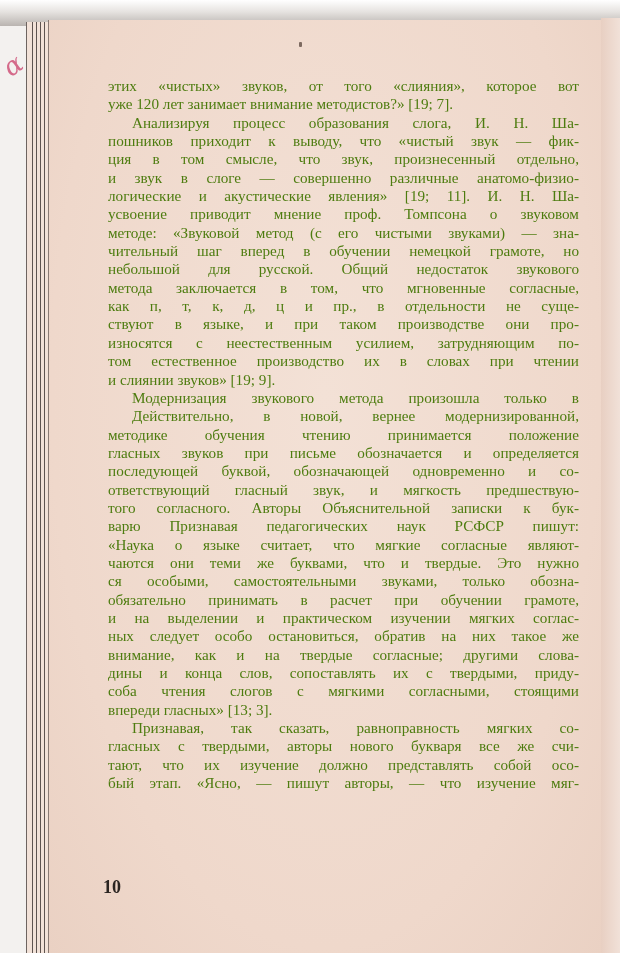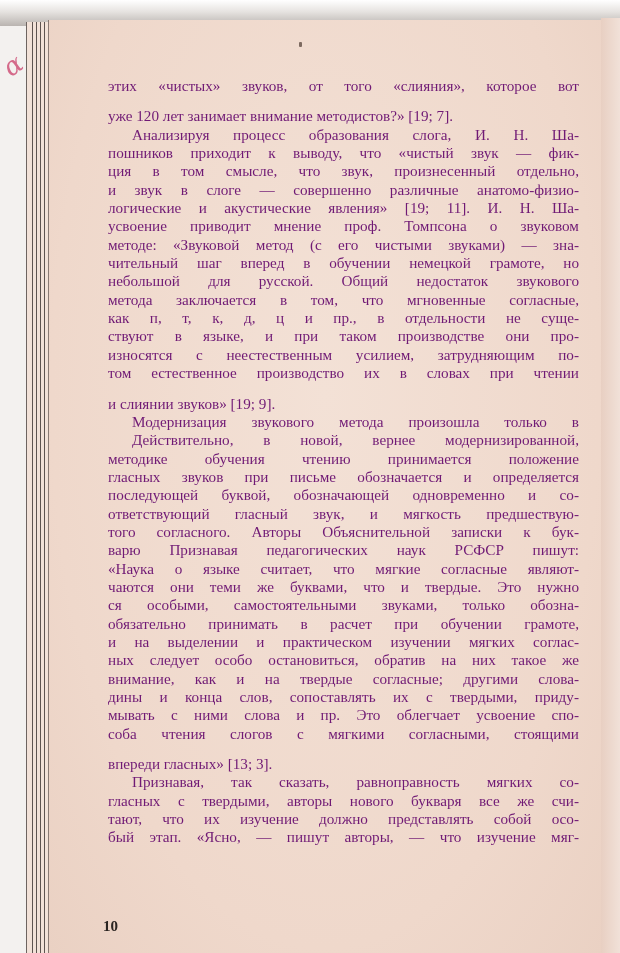--- a/index.html
+++ b/index.html
@@ -34,31 +34,31 @@
       position: absolute; left: 4px; top: 50px; color: #d46a8a;
       font-size: 26px; font-style: italic; transform: rotate(-35deg);
       font-family: "DejaVu Serif", serif;
     }
     .speck {
       position: absolute; left: 299px; top: 42px; width: 3px; height: 5px;
       background: #7d6a60; border-radius: 1px;
     }
     .text {
       position: absolute; left: 108px; top: 77px; width: 471px;
-      color: #701a75; font-size: 15.2px; line-height: 18.35px;
+      color: #4d7c0f; font-size: 15.2px; line-height: 18.35px;
     }
     .line {
       display: block; white-space: nowrap; text-align: justify;
       text-align-last: justify; height: 18.35px;
     }
-    .line.last { text-align-last: left; margin-top: 12px; }
+    .line.last { text-align-last: left; }
     .line.indent { padding-left: 24px; }
     .page-number {
-      position: absolute; left: 103px; top: 918px; color: #2b2522;
-      font-size: 15px; font-weight: bold;
+      position: absolute; left: 103px; top: 877px; color: #2b2522;
+      font-size: 18px; font-weight: bold;
     }
   </style>
 </head>
 <body>
 
 <div class="top-shadow"></div>
 <div class="margin-mark">α</div>
 
 <div class="page-stack">
   <div class="edge" style="left:5px"></div>
@@ -99,21 +99,20 @@
     <span class="line">того согласного. Авторы Объяснительной записки к бук-</span>
     <span class="line">варю Признавая педагогических наук РСФСР пишут:</span>
     <span class="line">«Наука о языке считает, что мягкие согласные являют-</span>
     <span class="line">чаются они теми же буквами, что и твердые. Это нужно</span>
     <span class="line">ся особыми, самостоятельными звуками, только обозна-</span>
     <span class="line">обязательно принимать в расчет при обучении грамоте,</span>
     <span class="line">и на выделении и практическом изучении мягких соглас-</span>
     <span class="line">ных следует особо остановиться, обратив на них такое же</span>
     <span class="line">внимание, как и на твердые согласные; другими слова-</span>
     <span class="line">дины и конца слов, сопоставлять их с твердыми, приду-</span>
-    <span class="line">мывать с ними слова и пр. Это облегчает усвоение спо-</span>
     <span class="line">соба чтения слогов с мягкими согласными, стоящими</span>
     <span class="line last">впереди гласных» [13; 3].</span>
     <span class="line indent">Признавая, так сказать, равноправность мягких со-</span>
     <span class="line">гласных с твердыми, авторы нового букваря все же счи-</span>
     <span class="line">тают, что их изучение должно представлять собой осо-</span>
     <span class="line">бый этап. «Ясно, — пишут авторы, — что изучение мяг-</span>
   </div>
 
 <div class="page-number">10</div>
 

